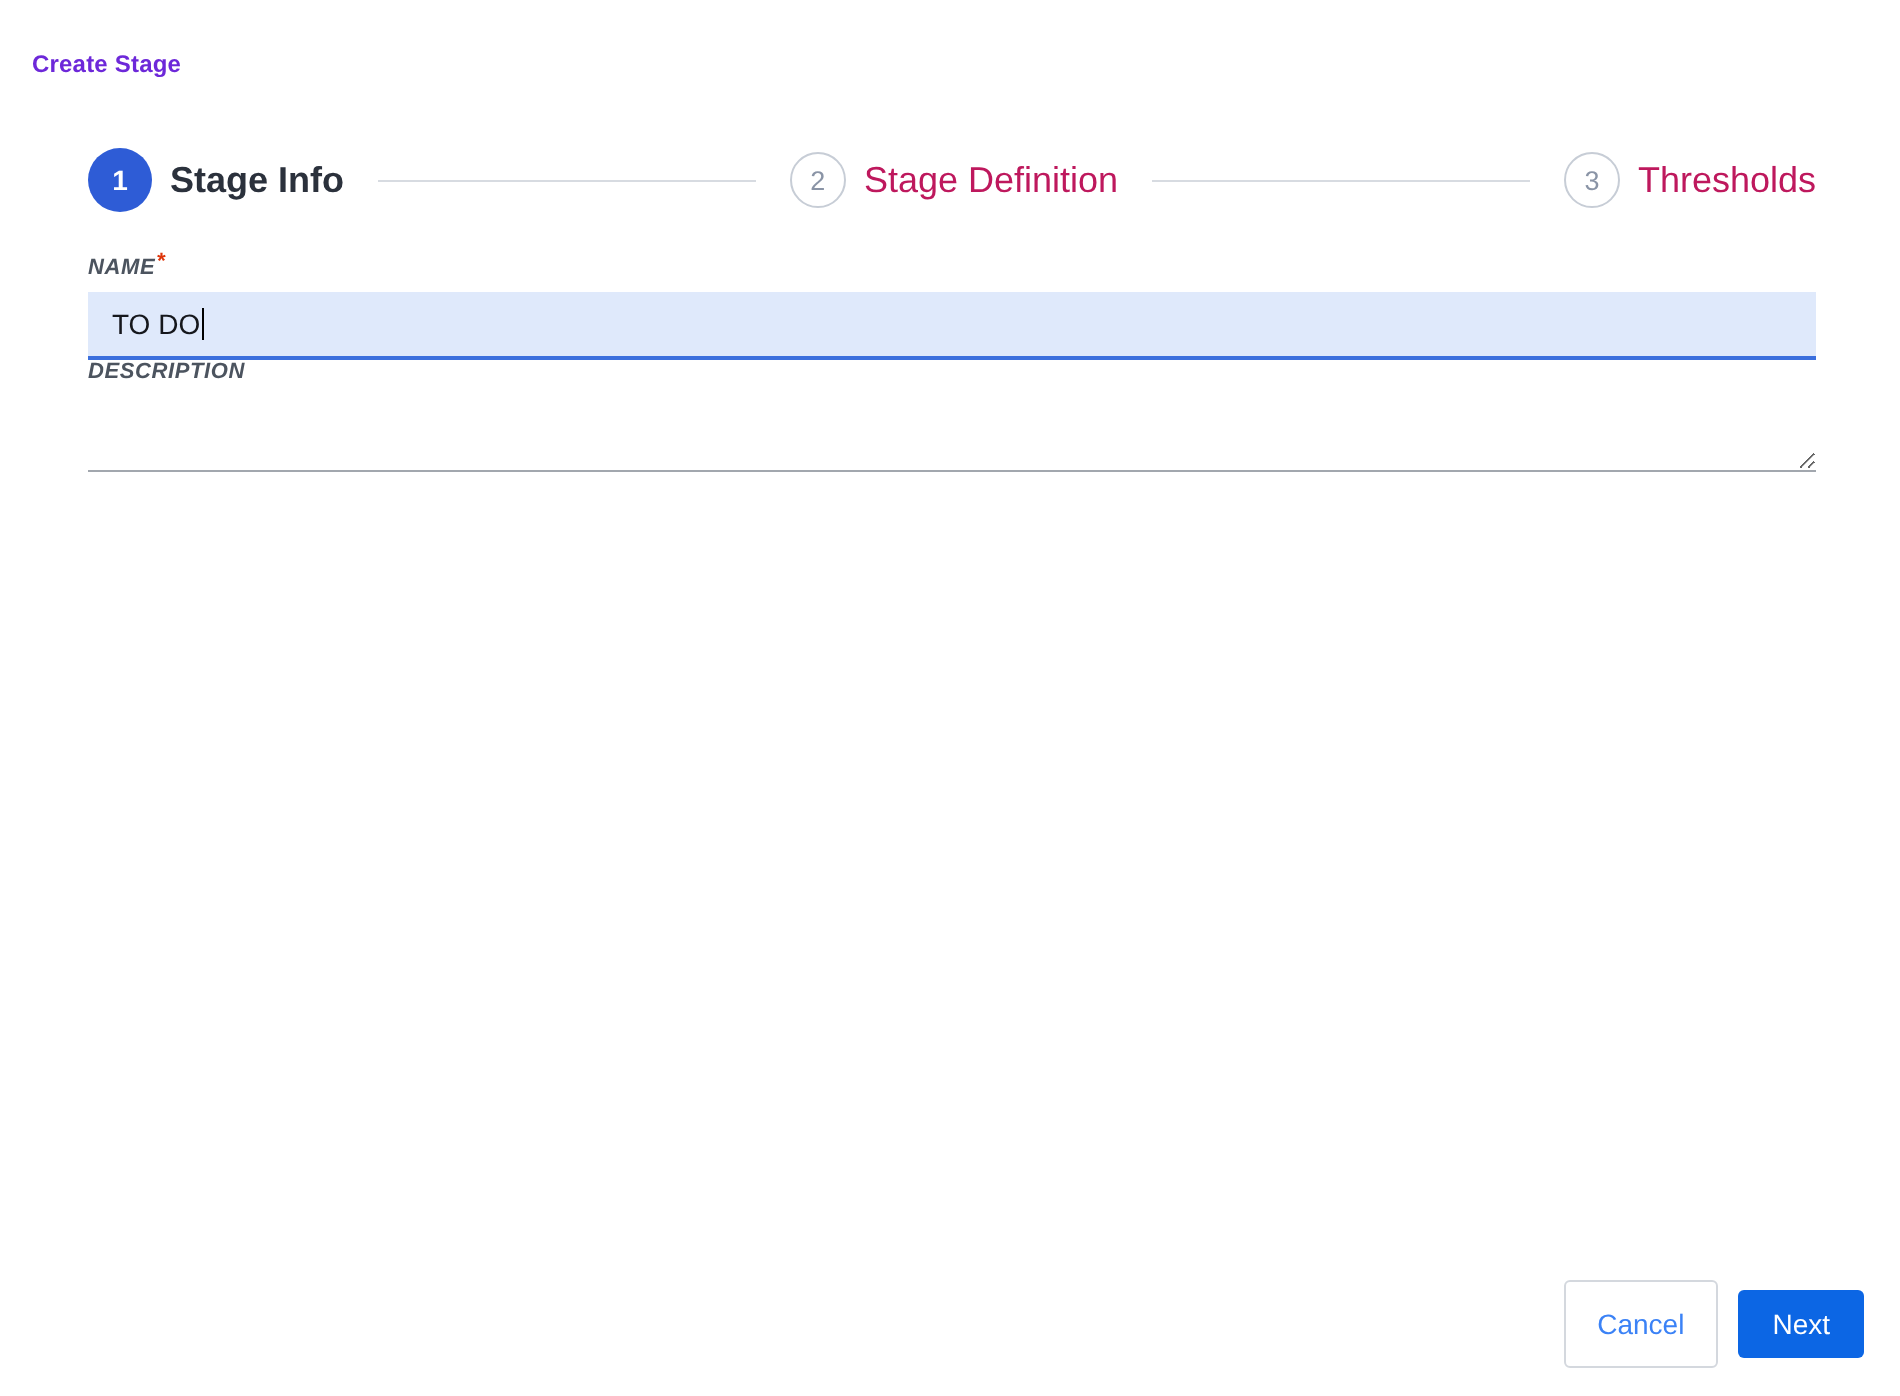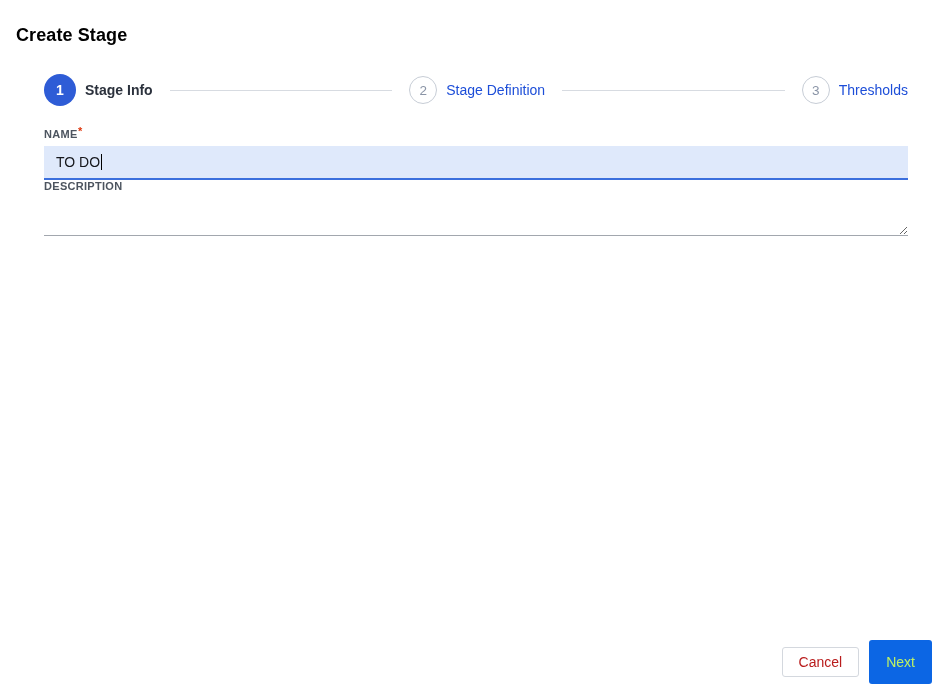--- a/index.html
+++ b/index.html
@@ -5,21 +5,21 @@
   * { box-sizing: border-box; margin: 0; padding: 0; }
   html, body {
     width: 950px; height: 698px;
     background: #ffffff;
     font-family: "Liberation Sans", sans-serif;
     overflow: hidden;
     position: relative;
   }
   .page-title {
     position: absolute; left: 16px; top: 25px;
-    font-size: 18px; font-weight: 700; color: #000000;
+    font-size: 12px; font-weight: 700; color: #6d28d9;
     letter-spacing: 0.1px;
   }
   
   .stepper {
     position: absolute; left: 44px; right: 42px; top: 74px; height: 32px;
     display: flex; align-items: center;
   }
   .step { display: flex; align-items: center; flex: 0 0 auto; cursor: pointer; }
   .step-circle {
     display: flex; align-items: center; justify-content: center;
@@ -30,32 +30,33 @@
     width: 32px; height: 32px;
     background: #2e5cd6; color: #ffffff;
     font-size: 14px; font-weight: 700;
   }
   .step.upcoming .step-circle {
     width: 28px; height: 28px;
     background: #ffffff;
     border: 1.5px solid #c7cdd6;
     color: #8a94a6; font-size: 13.5px; font-weight: 400;
   }
-  .step-label { margin-left: 9px; font-size: 14px; white-space: nowrap; text-align: right; }
+  .step-label { margin-left: 9px; font-size: 18px; white-space: nowrap; text-align: right; }
   .step.active .step-label { color: #2b313c; font-weight: 600; }
-  .step.upcoming .step-label { color: #1d4ed8; font-weight: 400; }
+  .step.upcoming .step-label { color: #be185d; font-weight: 400; }
   .step-connector {
     flex: 1 1 auto; height: 1px; background: #d7dbe1;
     margin: 0 17px;
   }
   
   .field-label {
     position: absolute; left: 44px;
     font-size: 11px; font-weight: 700; color: #4c545f;
     letter-spacing: 0.3px;
+    font-style: italic;
   }
   .label-name { top: 128px; }
   .label-desc { top: 180px; }
   .required-star {
     color: #de350b; font-size: 11px; font-weight: 700;
     position: relative; top: -3px; margin-left: 0.5px;
   }
   .name-input {
     position: absolute; left: 44px; right: 42px; top: 146px; height: 30px;
     background: #dfe9fb;
@@ -88,31 +89,31 @@
     position: absolute; right: 18px; bottom: 14px;
     display: flex; align-items: center; gap: 10px;
   }
   .btn {
     font-family: "Liberation Sans", sans-serif;
     font-size: 14px;
     border-radius: 3px;
     cursor: pointer;
   }
   .btn-cancel {
-    height: 30px; padding: 0 16px;
+    height: 44px; padding: 0 16px;
     background: #ffffff;
     border: 1px solid #d4d8de;
-    color: #b91c1c;
+    color: #3b82f6;
     font-weight: 400;
   }
   .btn-next {
-    height: 44px; padding: 0 17px;
+    height: 34px; padding: 0 17px;
     background: #0c66e4;
     border: none;
-    color: #bef264;
+    color: #ffffff;
     font-weight: 500;
   }
 </style>
 </head>
 <body>
 
 <div class="page-title">Create Stage</div>
 
 <div class="stepper">
   <div class="step active">

